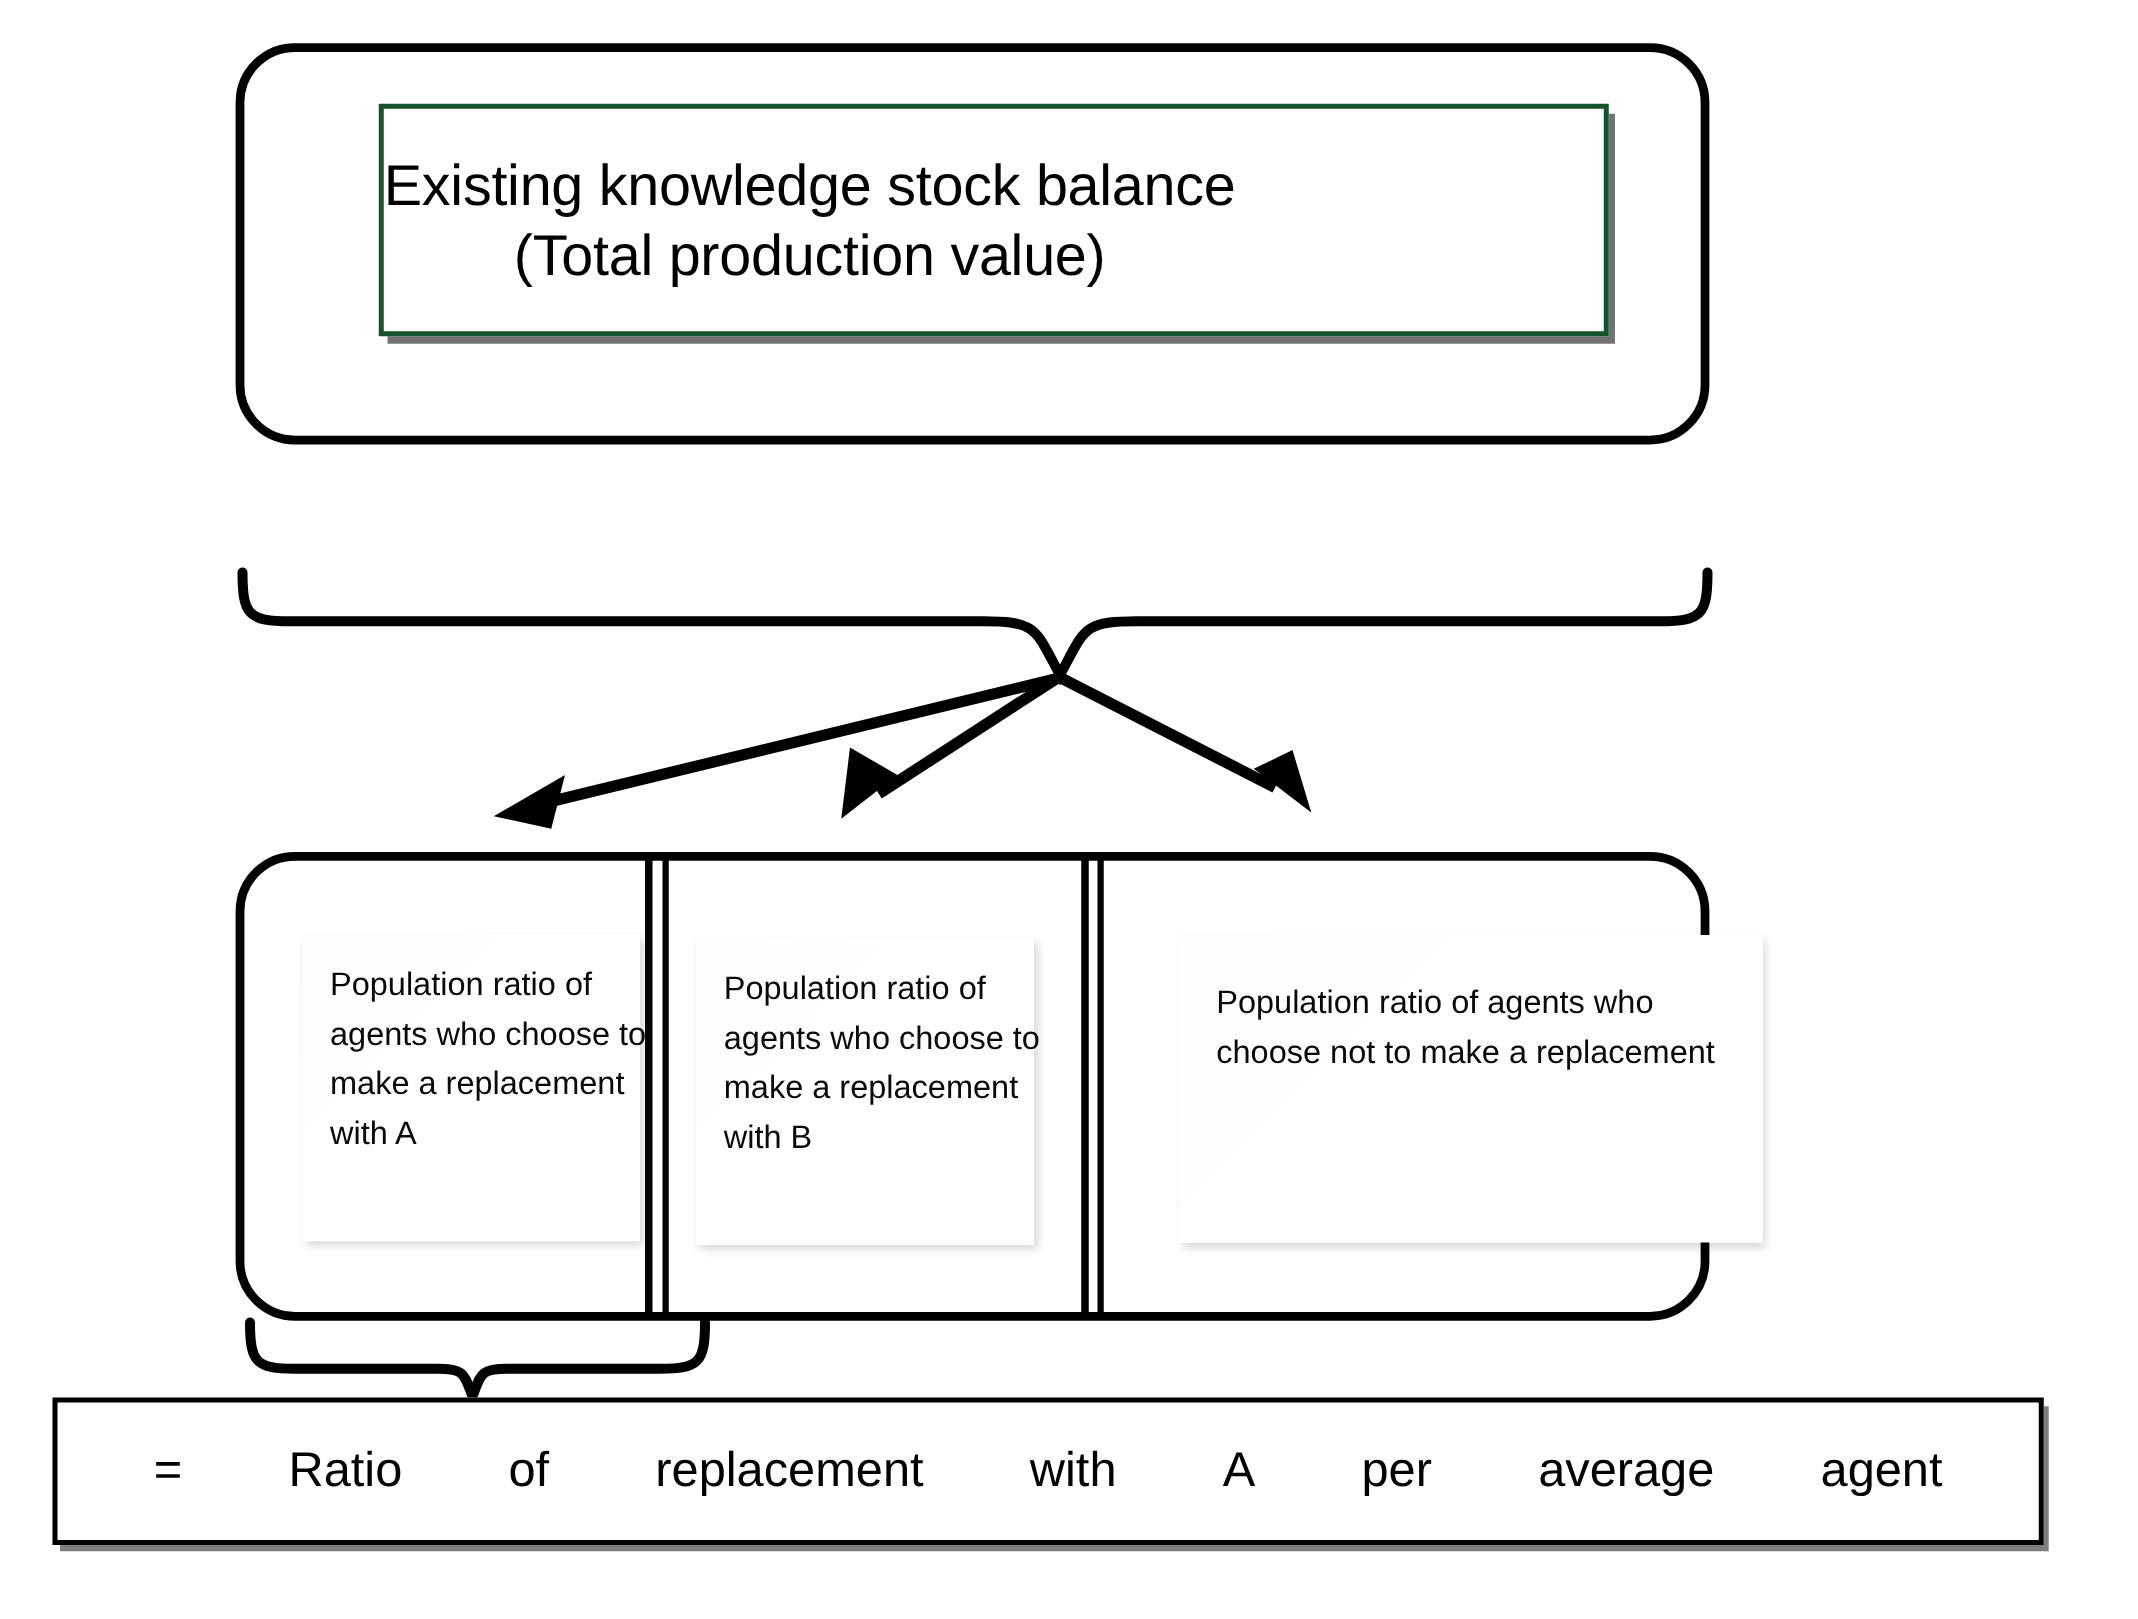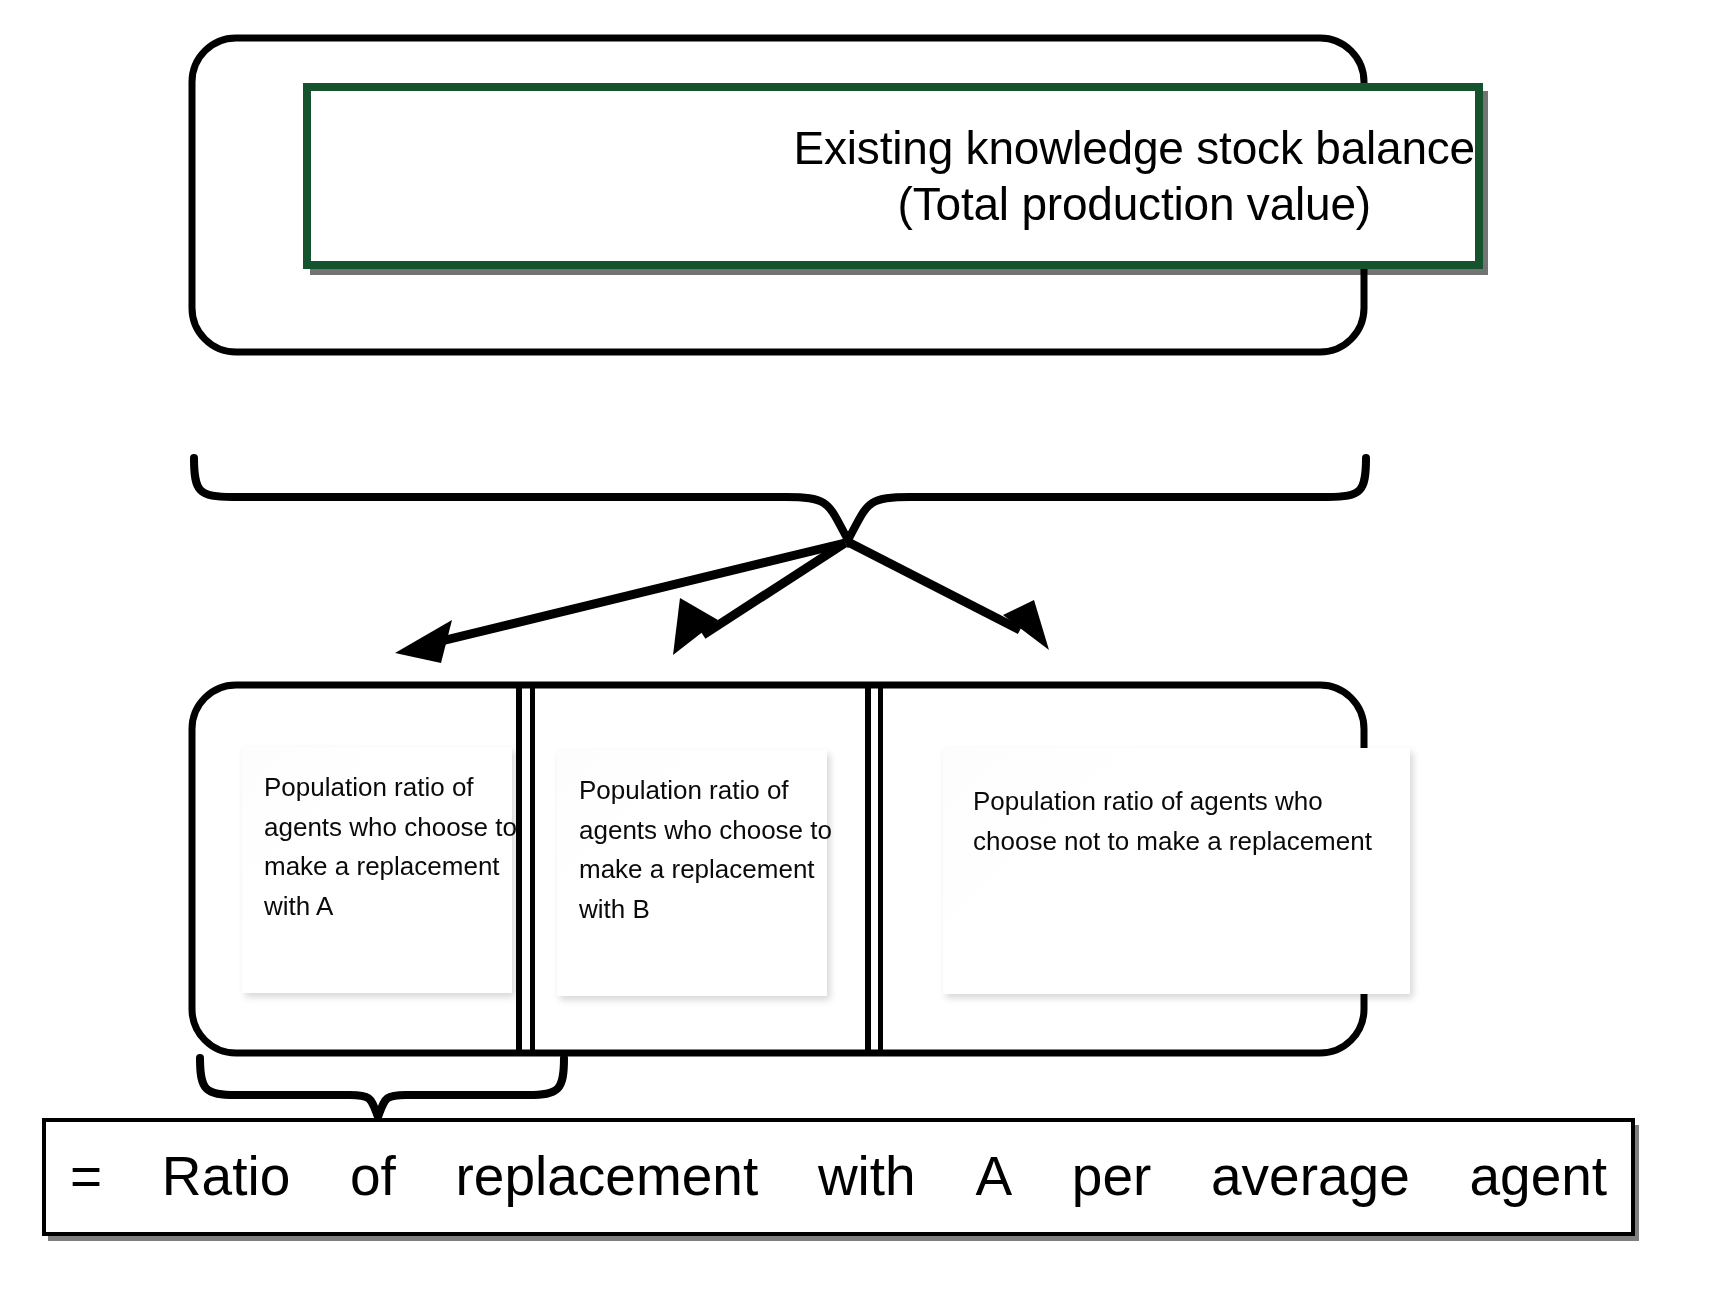--- a/index.html
+++ b/index.html
@@ -34,29 +34,29 @@
     position: absolute;
     left: 190px;
     top: 36px;
     width: 1175px;
     height: 318px;
   }
   .top-title-box {
     position: absolute;
     left: 113px;
     top: 47px;
-    width: 1180px;
+    width: 984px;
     height: 186px;
     background: #ffffff;
-    border: 8px solid #14532d;
+    border: 4px solid #14532d;
     box-sizing: border-box;
     box-shadow: 6px 7px 0 -1px rgba(0,0,0,0.55);
     display: flex;
     align-items: center;
-    justify-content: flex-end;
+    justify-content: flex-start;
   }
   .top-title-text {
     font-size: 46px;
     line-height: 1.22;
     text-align: center;
     letter-spacing: -0.2px;
     white-space: pre-line;
   }
 
   
@@ -106,23 +106,23 @@
     height: 118px;
     background: #ffffff;
     border: 4px solid #000000;
     box-sizing: border-box;
     box-shadow: 5px 6px 0 -1px rgba(0,0,0,0.5);
     display: flex;
     align-items: center;
   }
   .result-text {
     width: 100%;
-    padding: 0 24px;
-    box-sizing: border-box;
-    font-size: 55px;
+    padding: 0 77px;
+    box-sizing: border-box;
+    font-size: 39px;
     line-height: 1.05;
     text-align: justify;
     text-align-last: justify;
     white-space: nowrap;
     letter-spacing: 0px;
   }
   .result-text > span { display: inline-block; }
 </style>
 </head>
 <body>

